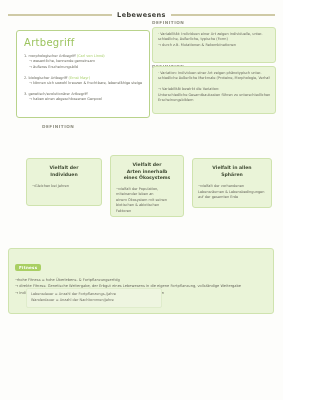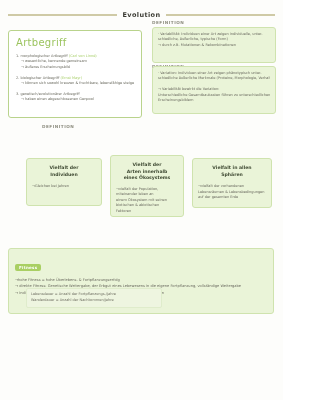--- a/index.html
+++ b/index.html
@@ -33,21 +33,21 @@
   .ln{font-size:3.5px;line-height:1.55;color:#6b6b60;display:block;
       white-space:nowrap;overflow:hidden;}
   .ln.ind{padding-left:5px;}
   .accent{color:#a8cf6a;}
 
   .boxtitle-c{font-size:4.6px;font-weight:bold;text-align:center;
               line-height:1.45;color:#3f4a33;}
   .body-c{font-size:3.2px;line-height:1.5;color:#6b6b60;}
 
   
-  #artbegriff-box{left:8px;top:30px;width:134px;height:88px;}
+  #artbegriff-box{left:16px;top:30px;width:134px;height:88px;}
   #artbegriff-inner{padding:6px 7px;}
   #artbegriff-title{margin-bottom:6px;}
 
   #def1-caption{position:absolute;left:152px;top:20px;}
   #def1-box{left:152px;top:27px;width:124px;height:36px;}
   #def2-caption{position:absolute;left:152px;top:64px;}
   #def2-box{left:152px;top:66px;width:124px;height:48px;}
   .defpad{padding:4px 5px;}
 
   #def3-caption{position:absolute;left:42px;top:124px;}
@@ -70,21 +70,21 @@
            padding:3px 4px;box-sizing:border-box;}
   .subline{font-size:3.5px;line-height:1.65;color:#6f6f62;white-space:nowrap;}
 </style>
 </head>
 <body>
 
 <div class="page">
 
   <div class="header">
     <div class="rule"></div>
-    <div class="header-title">Evolution</div>
+    <div class="header-title">Lebewesens</div>
     <div class="rule"></div>
   </div>
 
   <div class="box" id="artbegriff-box">
     <div id="artbegriff-inner">
       <div class="box-title" id="artbegriff-title">Artbegriff</div>
       <div>
         <span class="ln"><span>1. morphologischer Artbegriff</span> <span class="accent">(Carl von Linné)</span></span>
         <span class="ln ind">→ wesentliche, kennende gemeinsam</span>
         <span class="ln ind">→ äußeres Erscheinungsbild</span>

